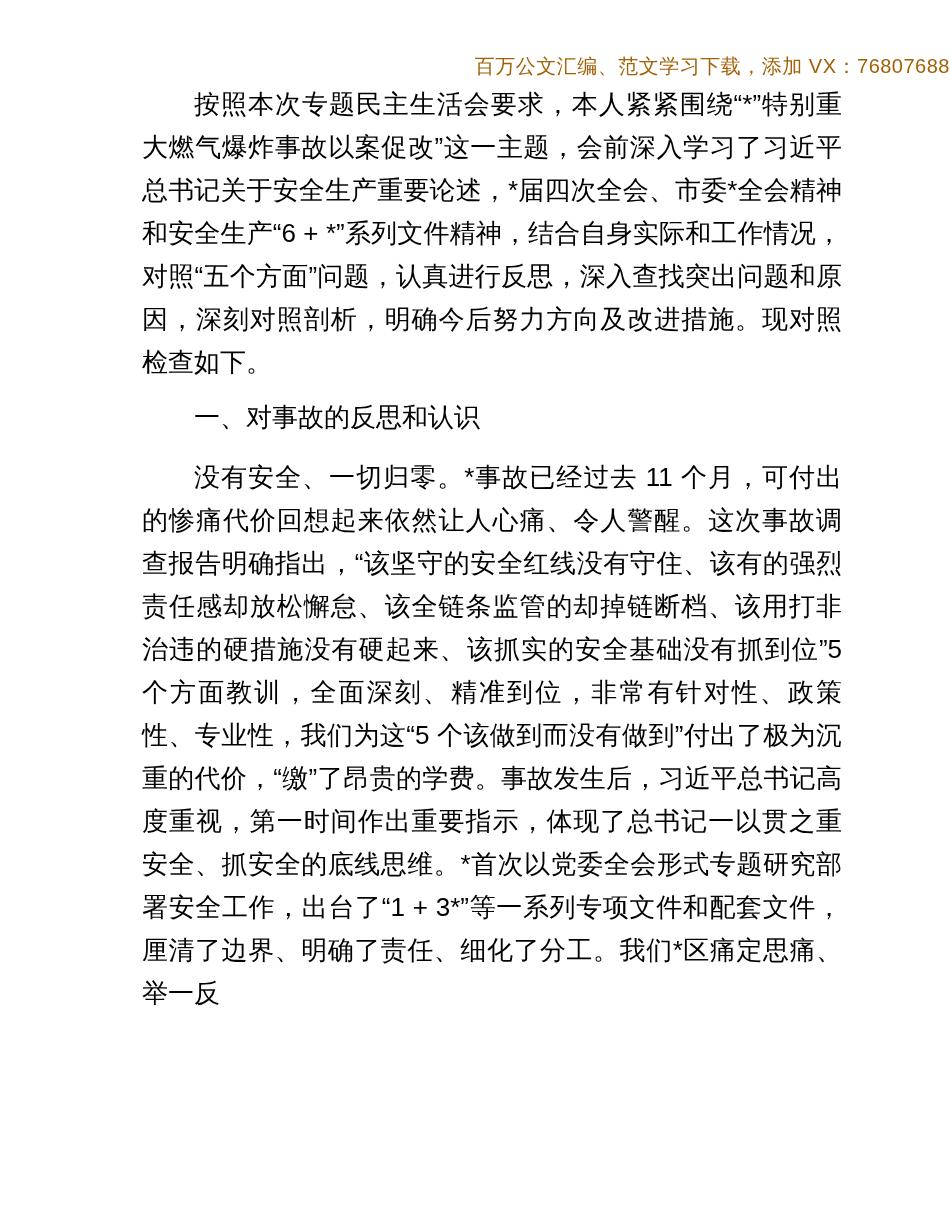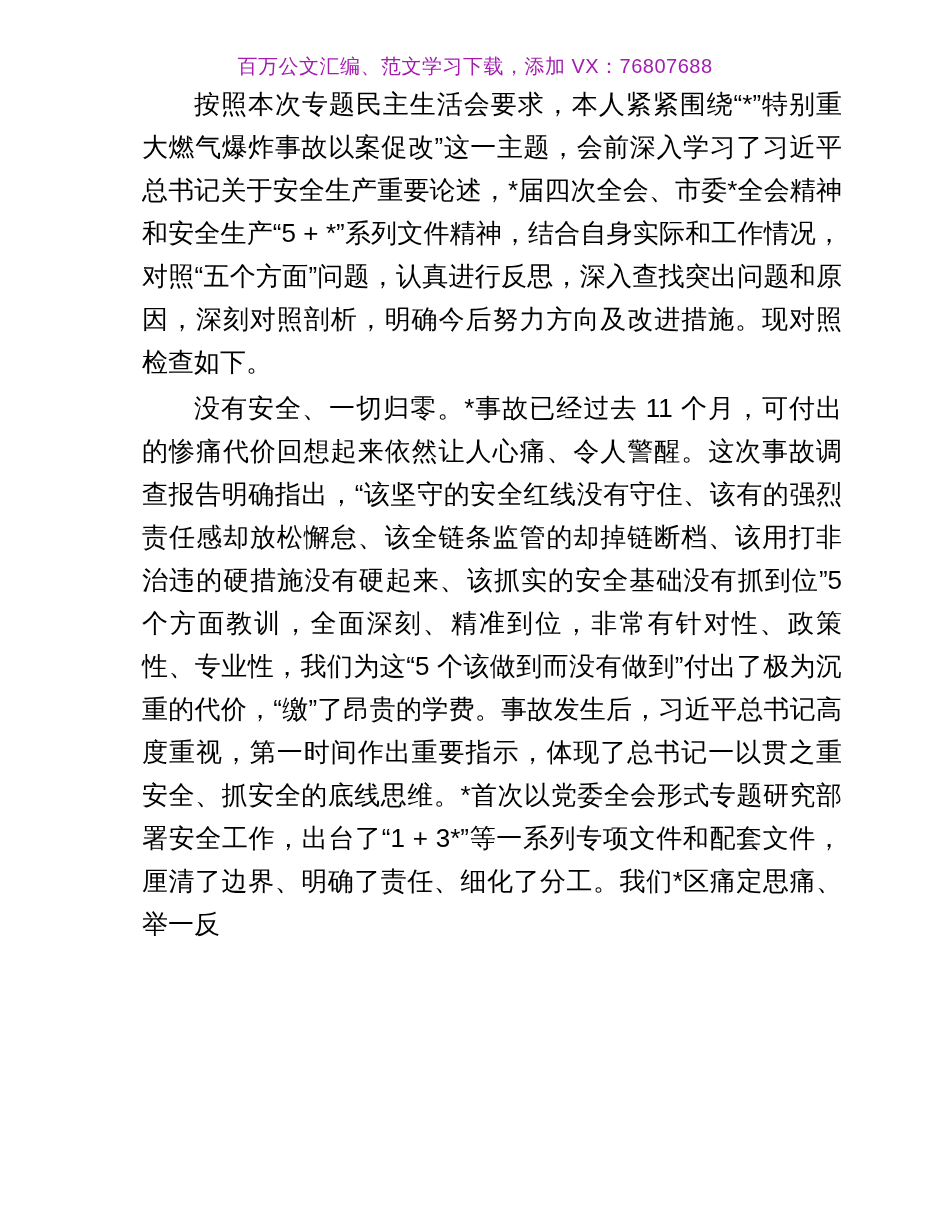--- a/index.html
+++ b/index.html
@@ -12,24 +12,24 @@
     width: 950px;
     height: 1230px;
     background: #ffffff;
     overflow: hidden;
     font-family: "Liberation Sans", "DejaVu Sans", sans-serif;
     color: #000000;
   }
   .promo {
     margin: 51px 0 0 0;
     width: 950px;
-    text-align: center;
+    text-align: right;
     font-size: 20px;
     line-height: 30px;
-    color: #a21caf;
+    color: #a16207;
     letter-spacing: 0.5px;
   }
   .doc-title {
     width: 740px;
     margin: 23px 0 0 126px;
     font-size: 36px;
     line-height: 52px;
     font-weight: bold;
     text-align: center;
     word-break: break-all;
@@ -41,32 +41,33 @@
   .body-text {
     margin: 0;
     font-size: 26px;
     line-height: 43px;
     text-align: justify;
     text-indent: 2em;
     word-break: break-all;
   }
   .para-intro { margin-top: 2px; }
   .section-heading { margin-top: 12px; }
-  .para-body { margin-top: 3px; }
+  .para-body { margin-top: 17px; }
 </style>
 </head>
 <body>
 
 <div class="page">
 
   <div class="promo">百万公文汇编、范文学习下载，添加 VX：76807688</div>
 
 
   <div class="body-block">
 
-    <p class="body-text para-intro">按照本次专题民主生活会要求，本人紧紧围绕“*”特别重大燃气爆炸事故以案促改”这一主题，会前深入学习了习近平总书记关于安全生产重要论述，*届四次全会、市委*全会精神和安全生产“5 + *”系列文件精神，结合自身实际和工作情况，对照“五个方面”问题，认真进行反思，深入查找突出问题和原因，深刻对照剖析，明确今后努力方向及改进措施。现对照检查如下。</p>
+    <p class="body-text para-intro">按照本次专题民主生活会要求，本人紧紧围绕“*”特别重大燃气爆炸事故以案促改”这一主题，会前深入学习了习近平总书记关于安全生产重要论述，*届四次全会、市委*全会精神和安全生产“6 + *”系列文件精神，结合自身实际和工作情况，对照“五个方面”问题，认真进行反思，深入查找突出问题和原因，深刻对照剖析，明确今后努力方向及改进措施。现对照检查如下。</p>
 
+    <p class="body-text section-heading">一、对事故的反思和认识</p>
 
     <p class="body-text para-body">没有安全、一切归零。*事故已经过去 11 个月，可付出的惨痛代价回想起来依然让人心痛、令人警醒。这次事故调查报告明确指出，“该坚守的安全红线没有守住、该有的强烈责任感却放松懈怠、该全链条监管的却掉链断档、该用打非治违的硬措施没有硬起来、该抓实的安全基础没有抓到位”5 个方面教训，全面深刻、精准到位，非常有针对性、政策性、专业性，我们为这“5 个该做到而没有做到”付出了极为沉重的代价，“缴”了昂贵的学费。事故发生后，习近平总书记高度重视，第一时间作出重要指示，体现了总书记一以贯之重安全、抓安全的底线思维。*首次以党委全会形式专题研究部署安全工作，出台了“1 + 3*”等一系列专项文件和配套文件，厘清了边界、明确了责任、细化了分工。我们*区痛定思痛、举一反</p>
 
   </div>
 
 </div>
 
 </body></html>

